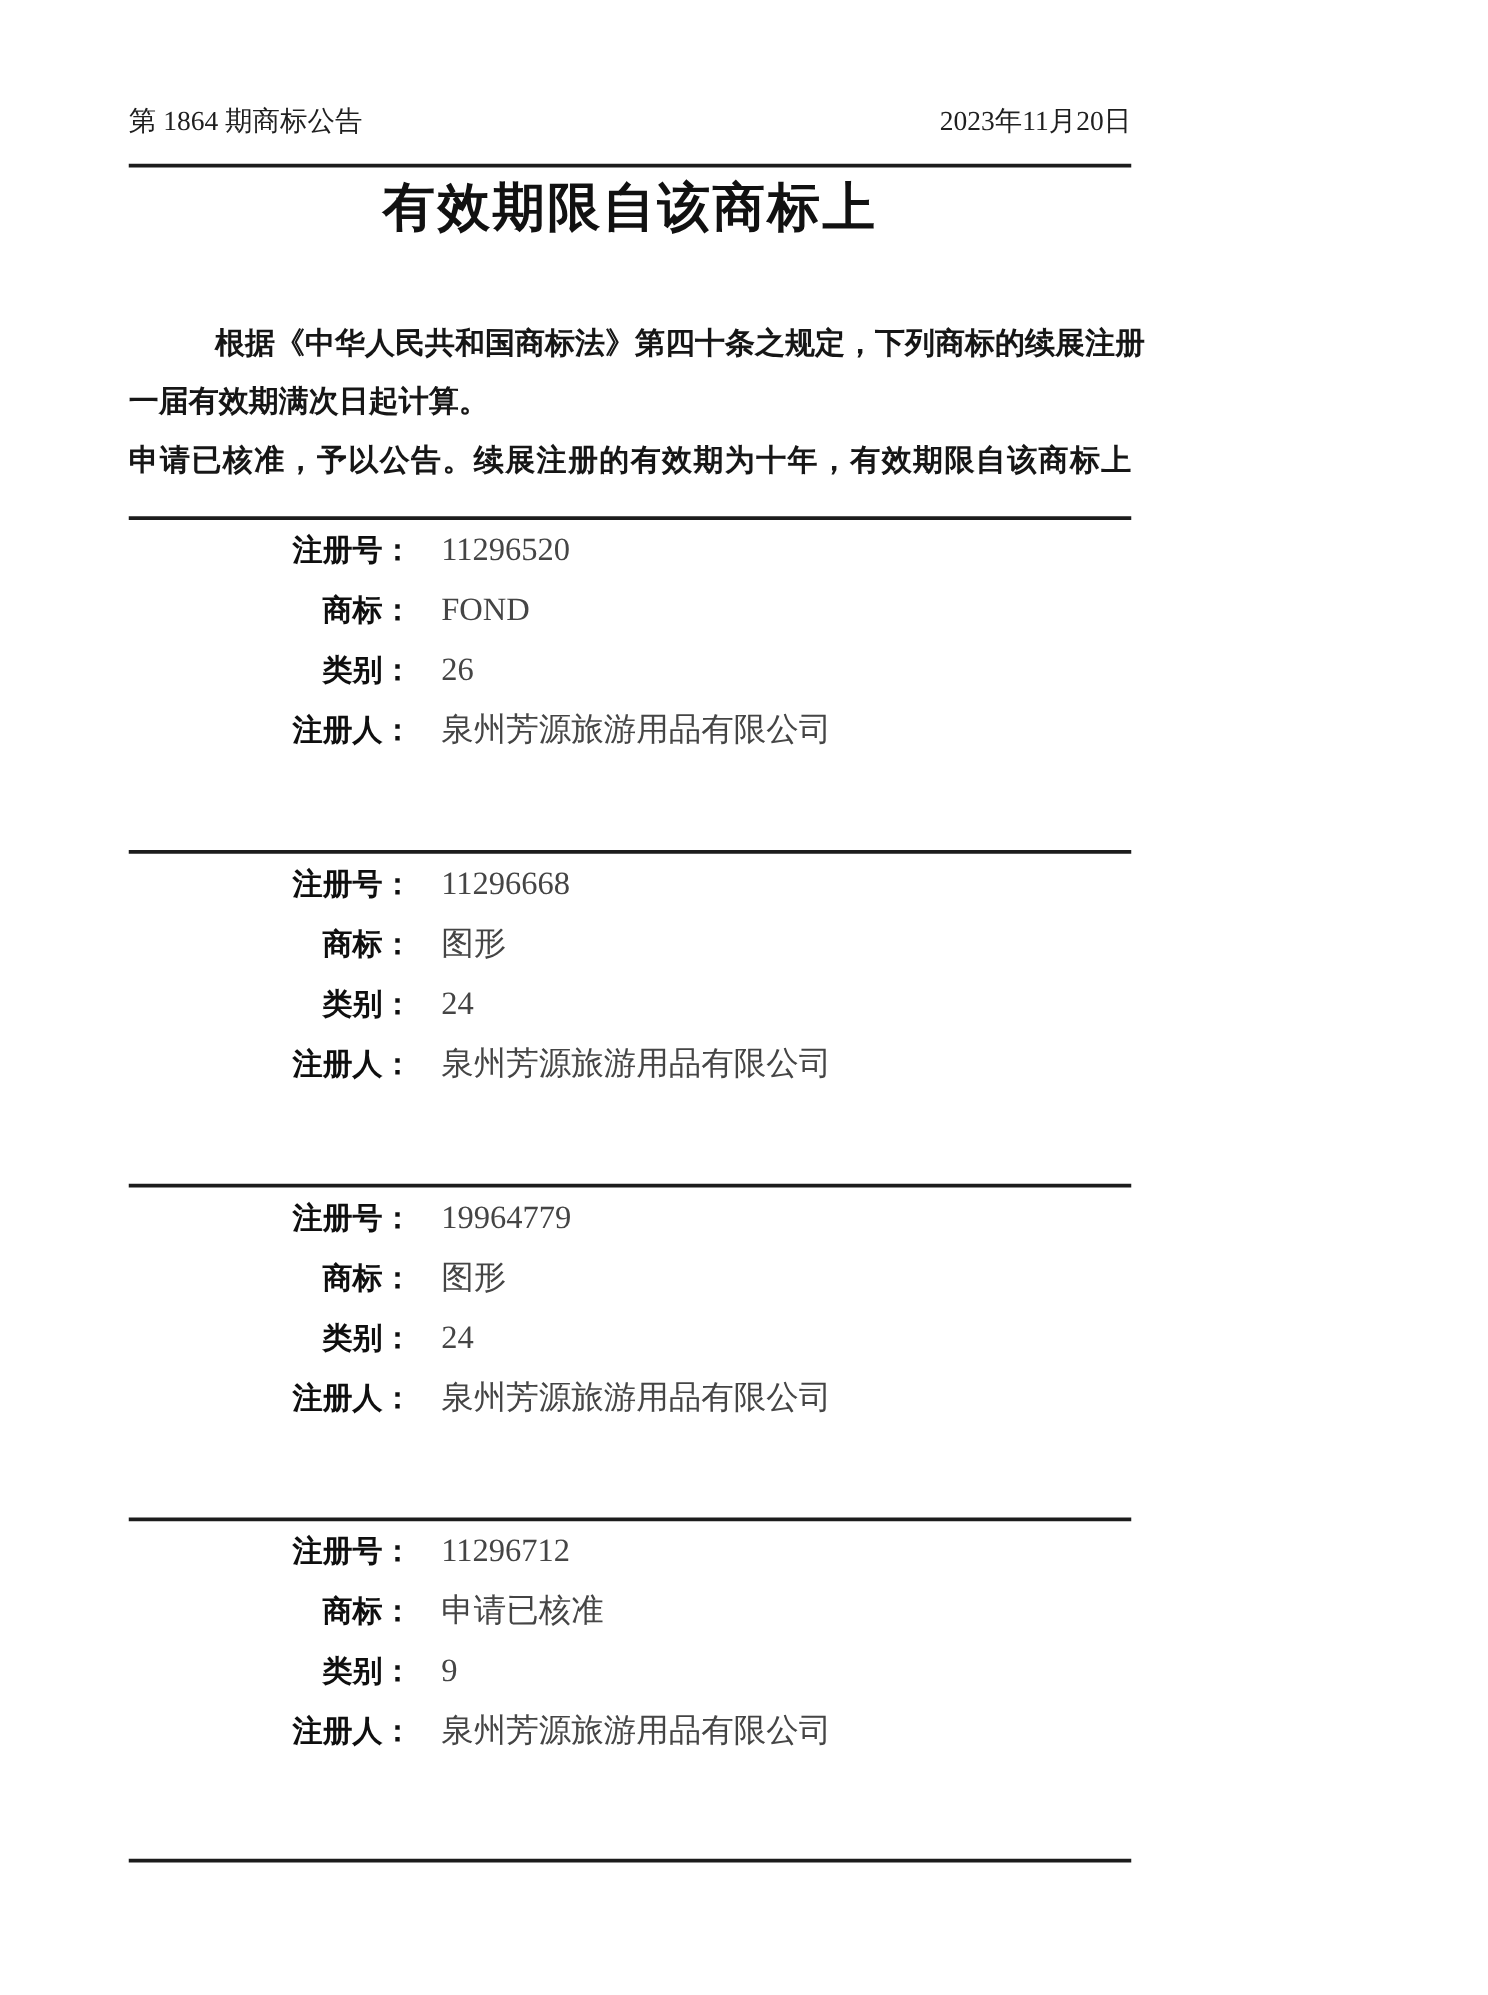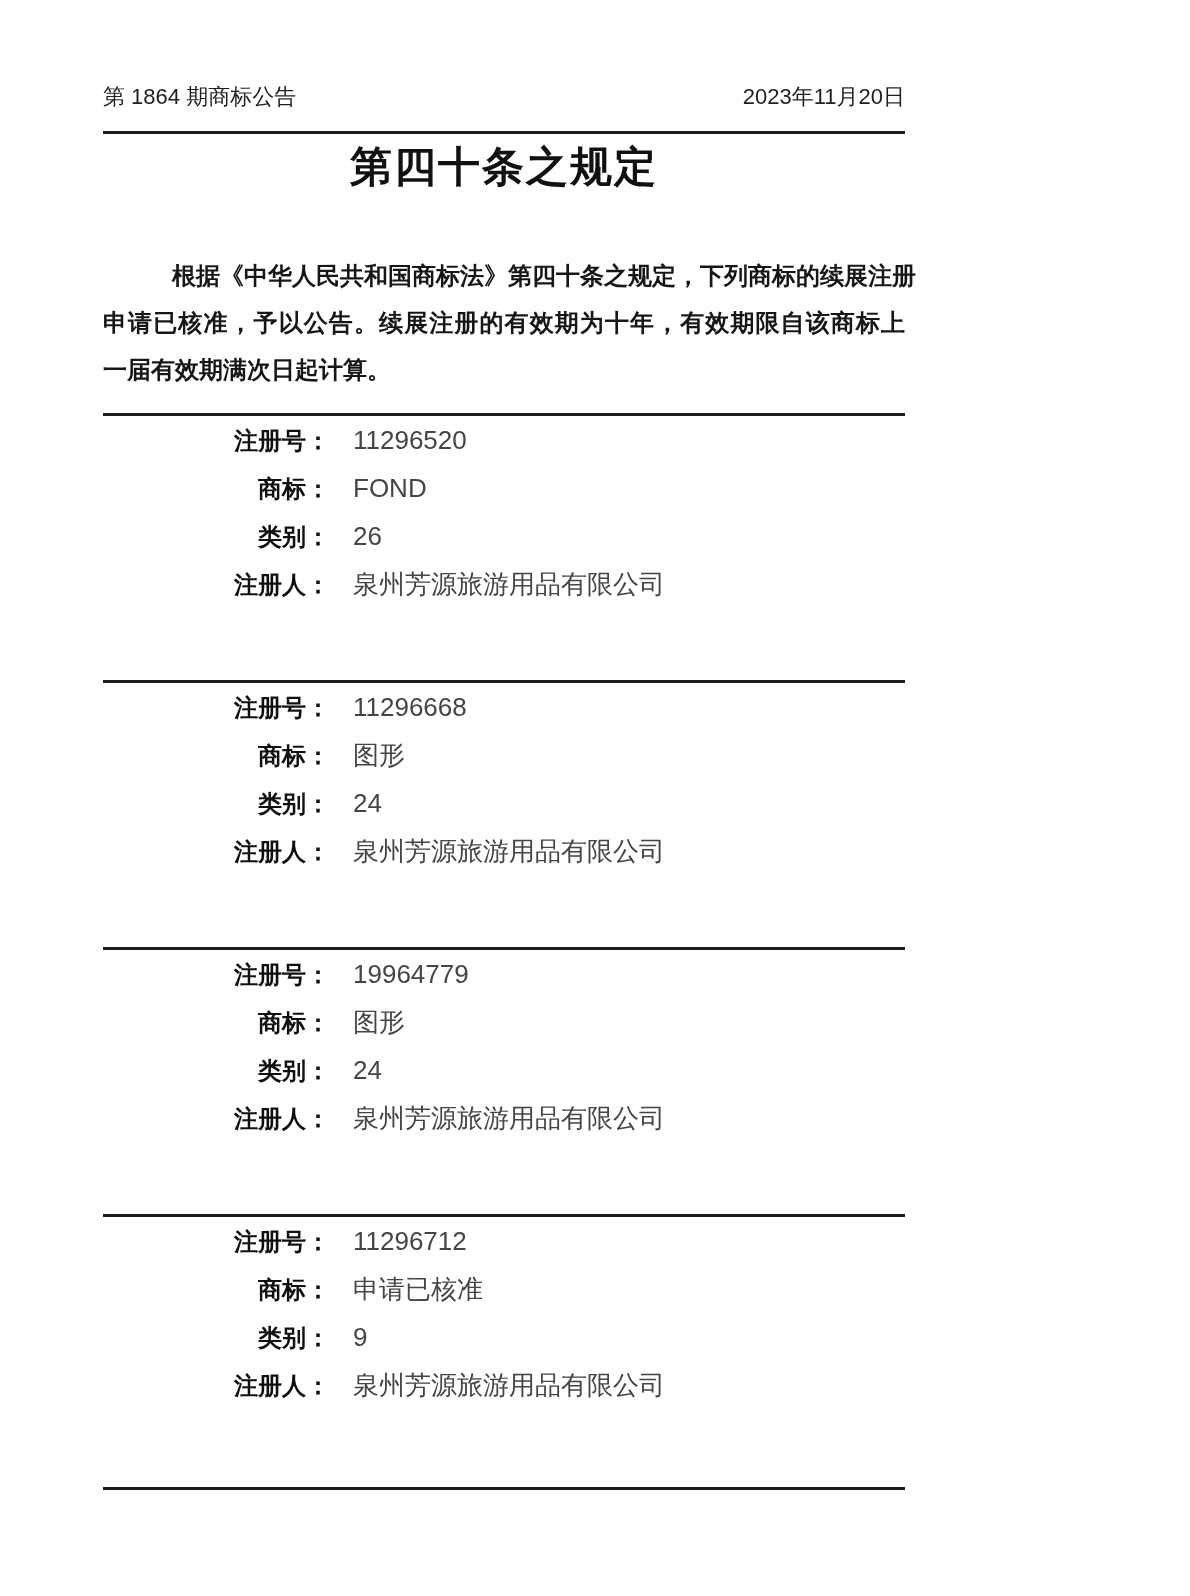--- a/index.html
+++ b/index.html
@@ -5,21 +5,21 @@
   html, body {
     margin: 0;
     padding: 0;
     background: #ffffff;
   }
   .page {
     position: relative;
     width: 1008px;
     height: 1596px;
     background: #ffffff;
-    font-family: Liberation Sans, sans-serif;
+    font-family: Liberation Serif, serif;
     color: #1a1a1a;
     overflow: hidden;
     box-sizing: border-box;
   }
   .content {
     padding: 0 103px;
   }
   
   .header-row {
     display: flex;
@@ -108,26 +108,26 @@
 <div class="page">
   <div class="content">
 
     <div class="header-row">
       <span>第 1864 期商标公告</span>
       <span>2023年11月20日</span>
     </div>
 
     <div class="rule header-rule"></div>
 
-    <h1 class="doc-title">第四十条之规定</h1>
+    <h1 class="doc-title">有效期限自该商标上</h1>
 
     <div class="intro">
       <div class="intro-line first">根据《中华人民共和国商标法》第四十条之规定，下列商标的续展注册</div>
+      <div class="intro-line last">一届有效期满次日起计算。</div>
       <div class="intro-line">申请已核准，予以公告。续展注册的有效期为十年，有效期限自该商标上</div>
-      <div class="intro-line last">一届有效期满次日起计算。</div>
     </div>
 
     <div class="entries">
 
         <div class="entry">
           <div class="rule entry-rule"></div>
           <div class="entry-row">
             <span class="entry-label">注册号：</span>
             <span class="entry-value">11296520</span>
           </div>

